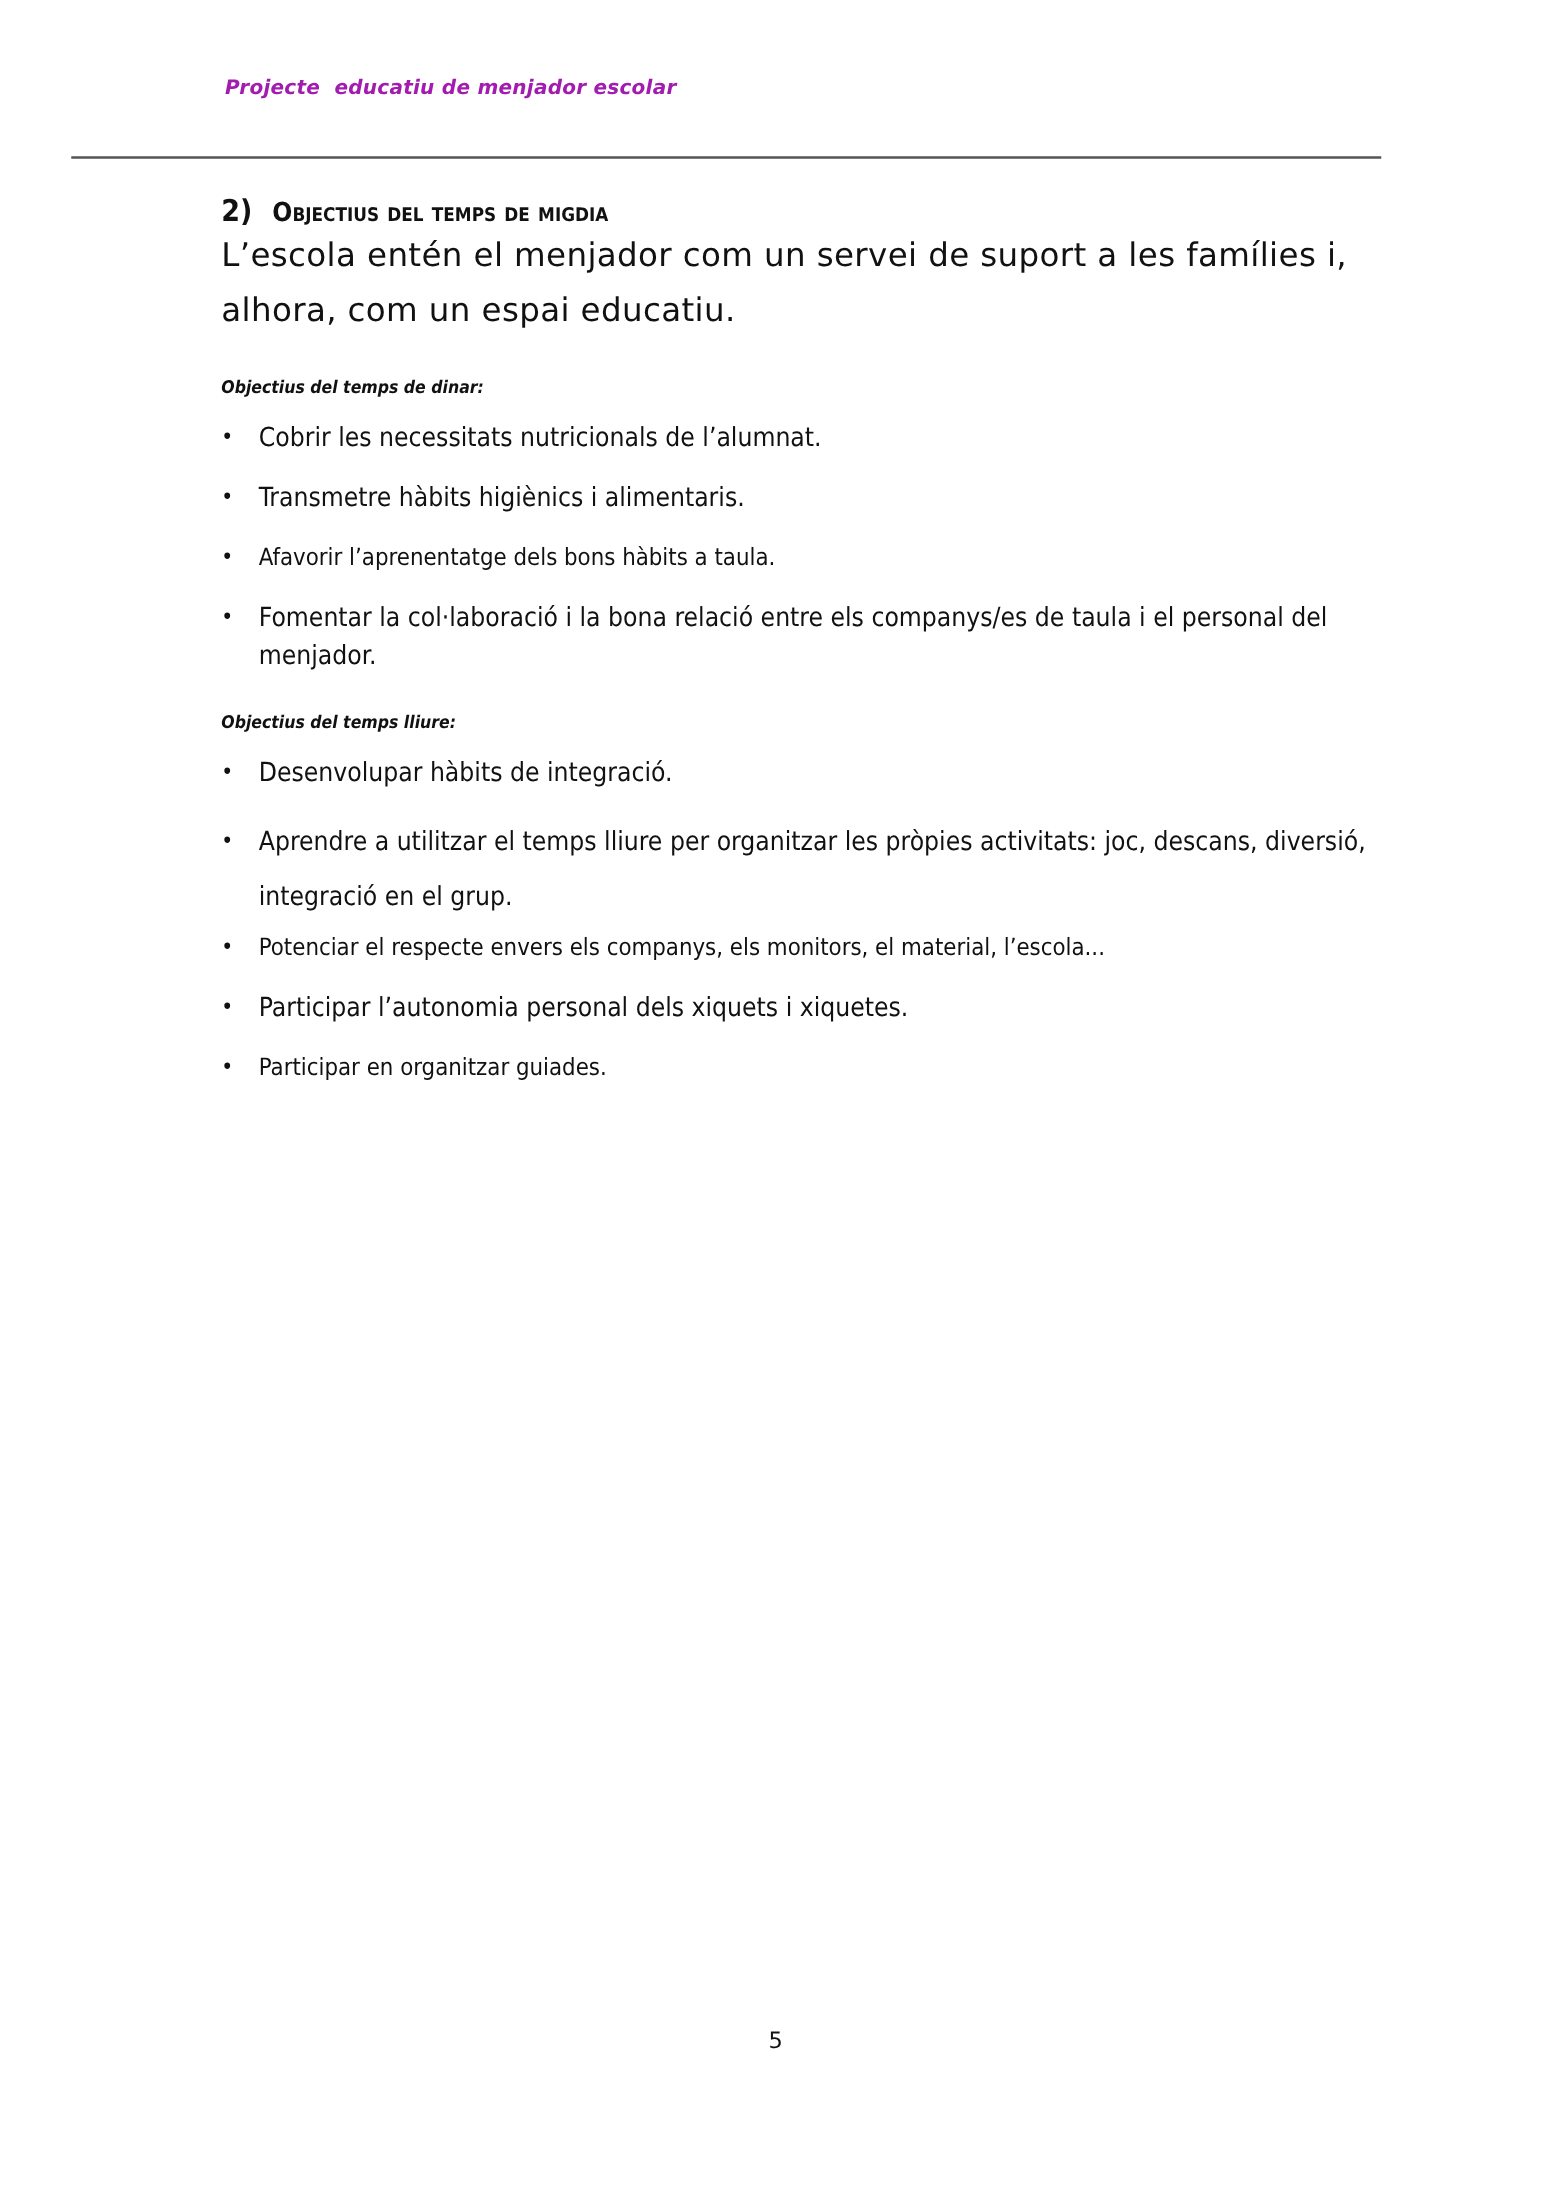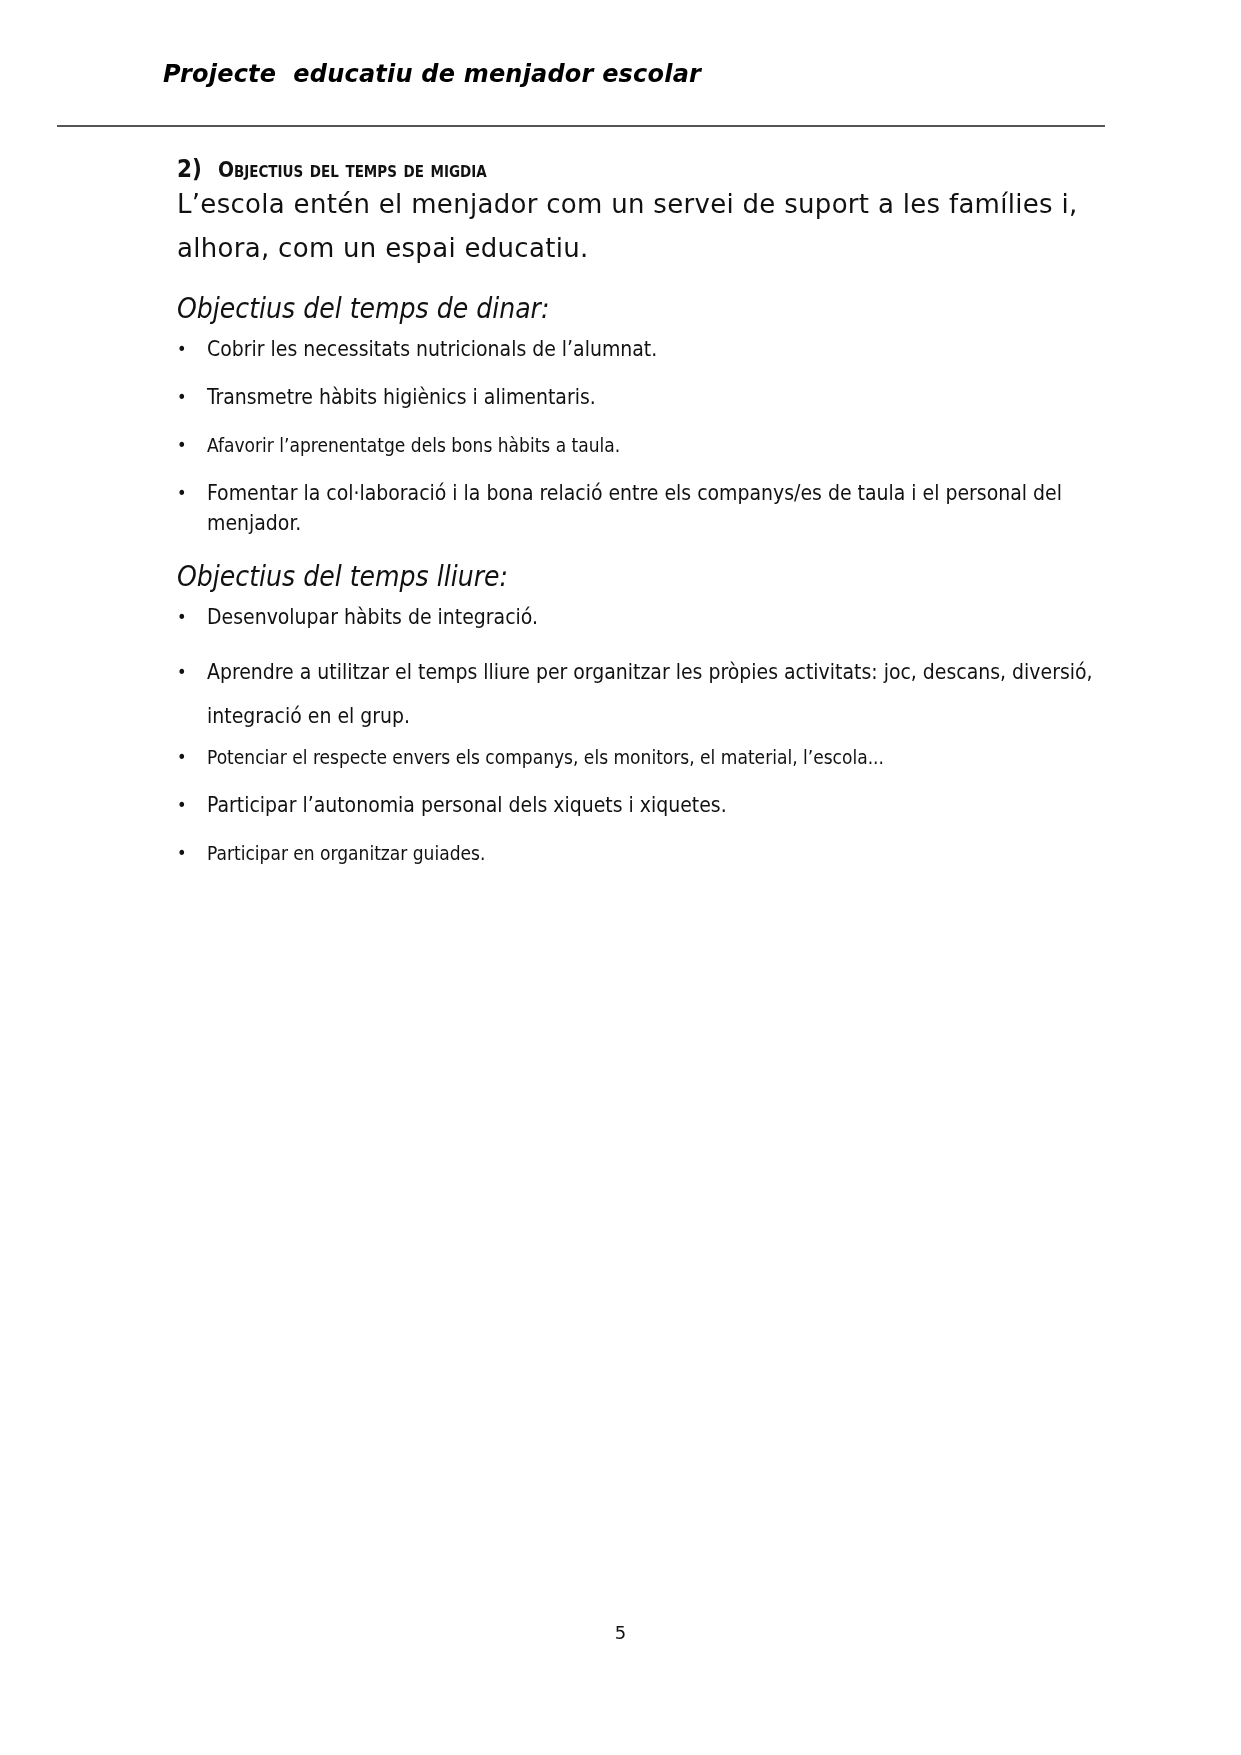--- a/index.html
+++ b/index.html
@@ -1,24 +1,24 @@
 <!DOCTYPE html>
 <html><head>
   <meta charset="utf-8">
   <style>
     html, body { margin:0; padding:0; background:#ffffff; }
     body { width:1241px; height:1755px; position:relative; overflow:hidden; font-family:"DejaVu Sans", sans-serif; color:#111; }
-    .header-title { position:absolute; left:163px; top:60px; font-family:"DejaVu Sans", sans-serif; font-style:italic; font-weight:bold; font-size:24px; color:#000000; letter-spacing:0.2px; white-space:pre; }
+    .header-title { position:absolute; left:180px; top:60px; font-family:"DejaVu Sans", sans-serif; font-style:italic; font-weight:bold; font-size:16px; color:#a21caf; letter-spacing:0.2px; white-space:pre; }
     .header-rule { position:absolute; left:57px; top:125px; width:1048px; height:0; border-top:2px solid #555; }
     .content { position:absolute; left:177px; top:158px; width:960px; }
     .section-heading { font-family:"DejaVu Sans Condensed","DejaVu Sans", sans-serif; font-size:18px; line-height:22px; margin:0; }
     .section-heading .num { font-size:24px; font-weight:bold; margin-right:16px; }
     .section-heading .title { font-variant:small-caps; font-size:21px; }
     .intro { font-size:26px; line-height:44px; margin:0; letter-spacing:0.3px; }
-    .sub-heading { font-style:italic; font-weight:normal; font-size:28px; margin:22px 0 8px 0; line-height:34px; font-family:"DejaVu Sans Condensed","DejaVu Sans", sans-serif; }
+    .sub-heading { font-style:italic; font-weight:bold; font-size:14px; margin:22px 0 8px 0; line-height:34px; font-family:"DejaVu Sans Condensed","DejaVu Sans", sans-serif; }
     ul.obj-list { list-style:none; margin:0; padding:0; }
     ul.obj-list li { position:relative; padding-left:30px; font-size:21px; line-height:30px; margin-bottom:18px; font-family:"DejaVu Sans Condensed","DejaVu Sans", sans-serif; }
     ul.obj-list li .bullet { position:absolute; left:0; top:0; font-size:18px; }
     ul.obj-list li.small { font-size:19px; }
     ul.obj-list li.tall { line-height:44px; margin-bottom:4px; }
     .page-number { position:absolute; left:0; width:1241px; top:1622px; text-align:center; font-size:18px; }
   </style>
 </head>
 <body>
 

